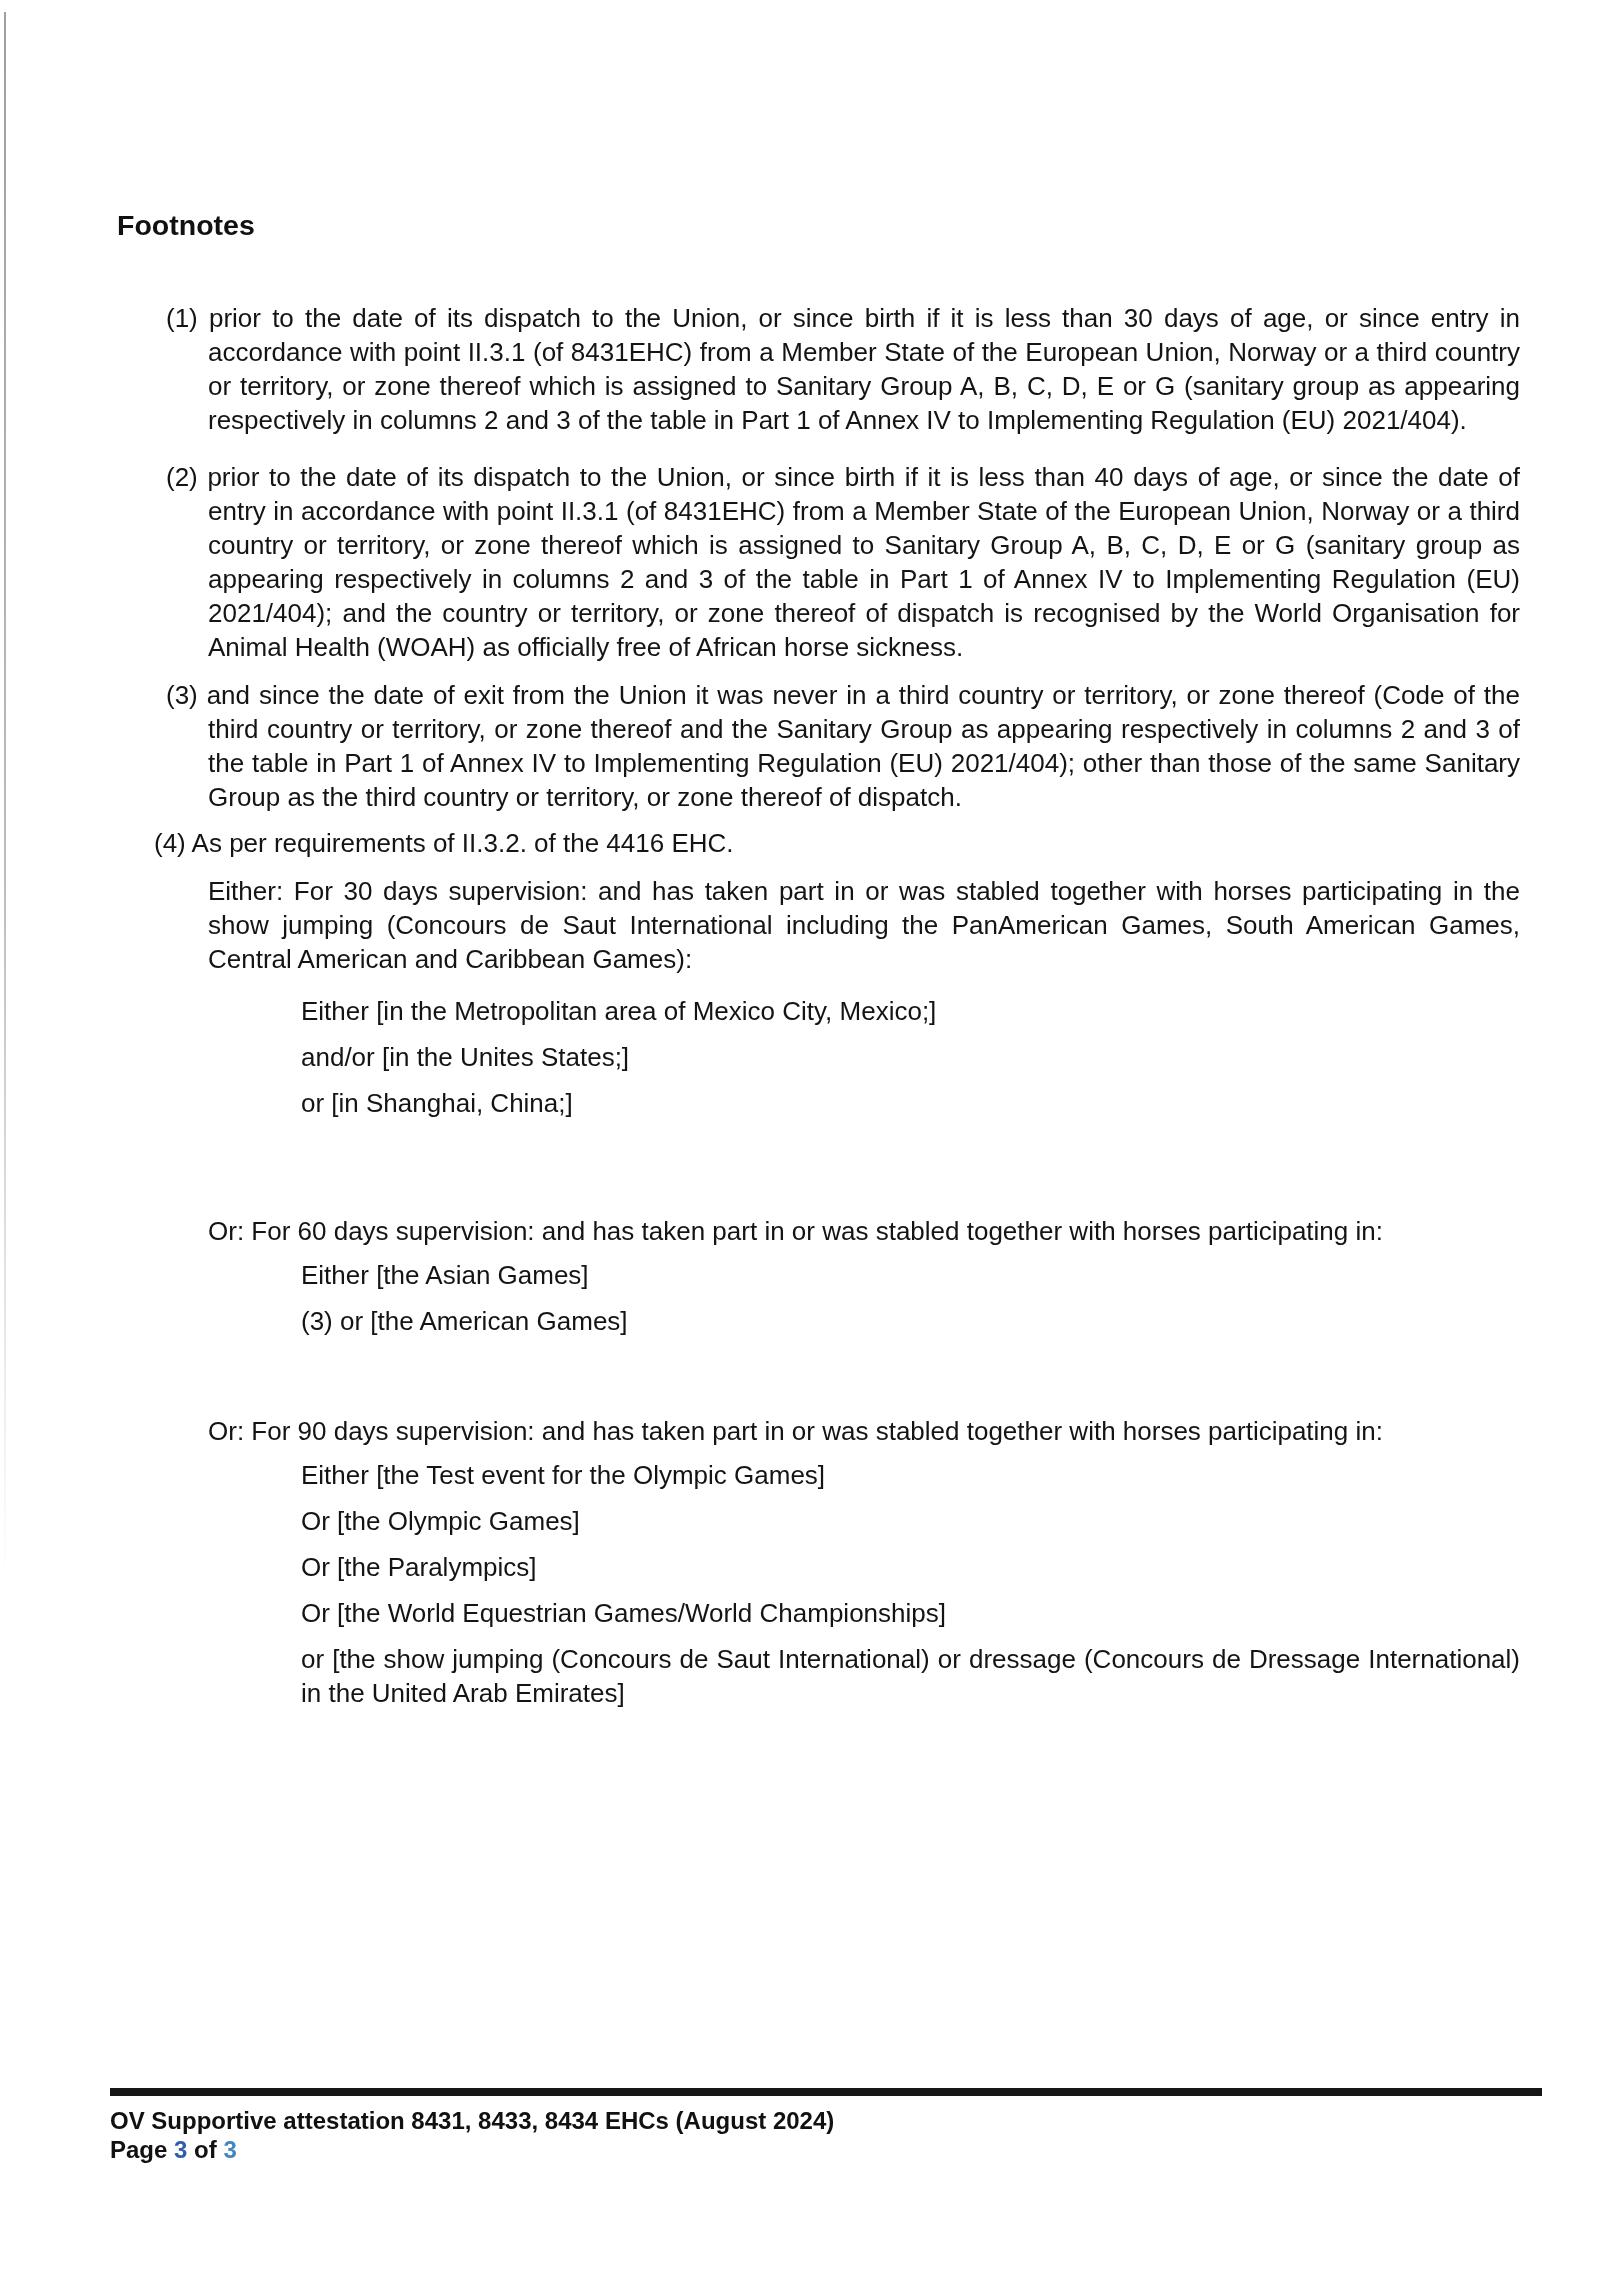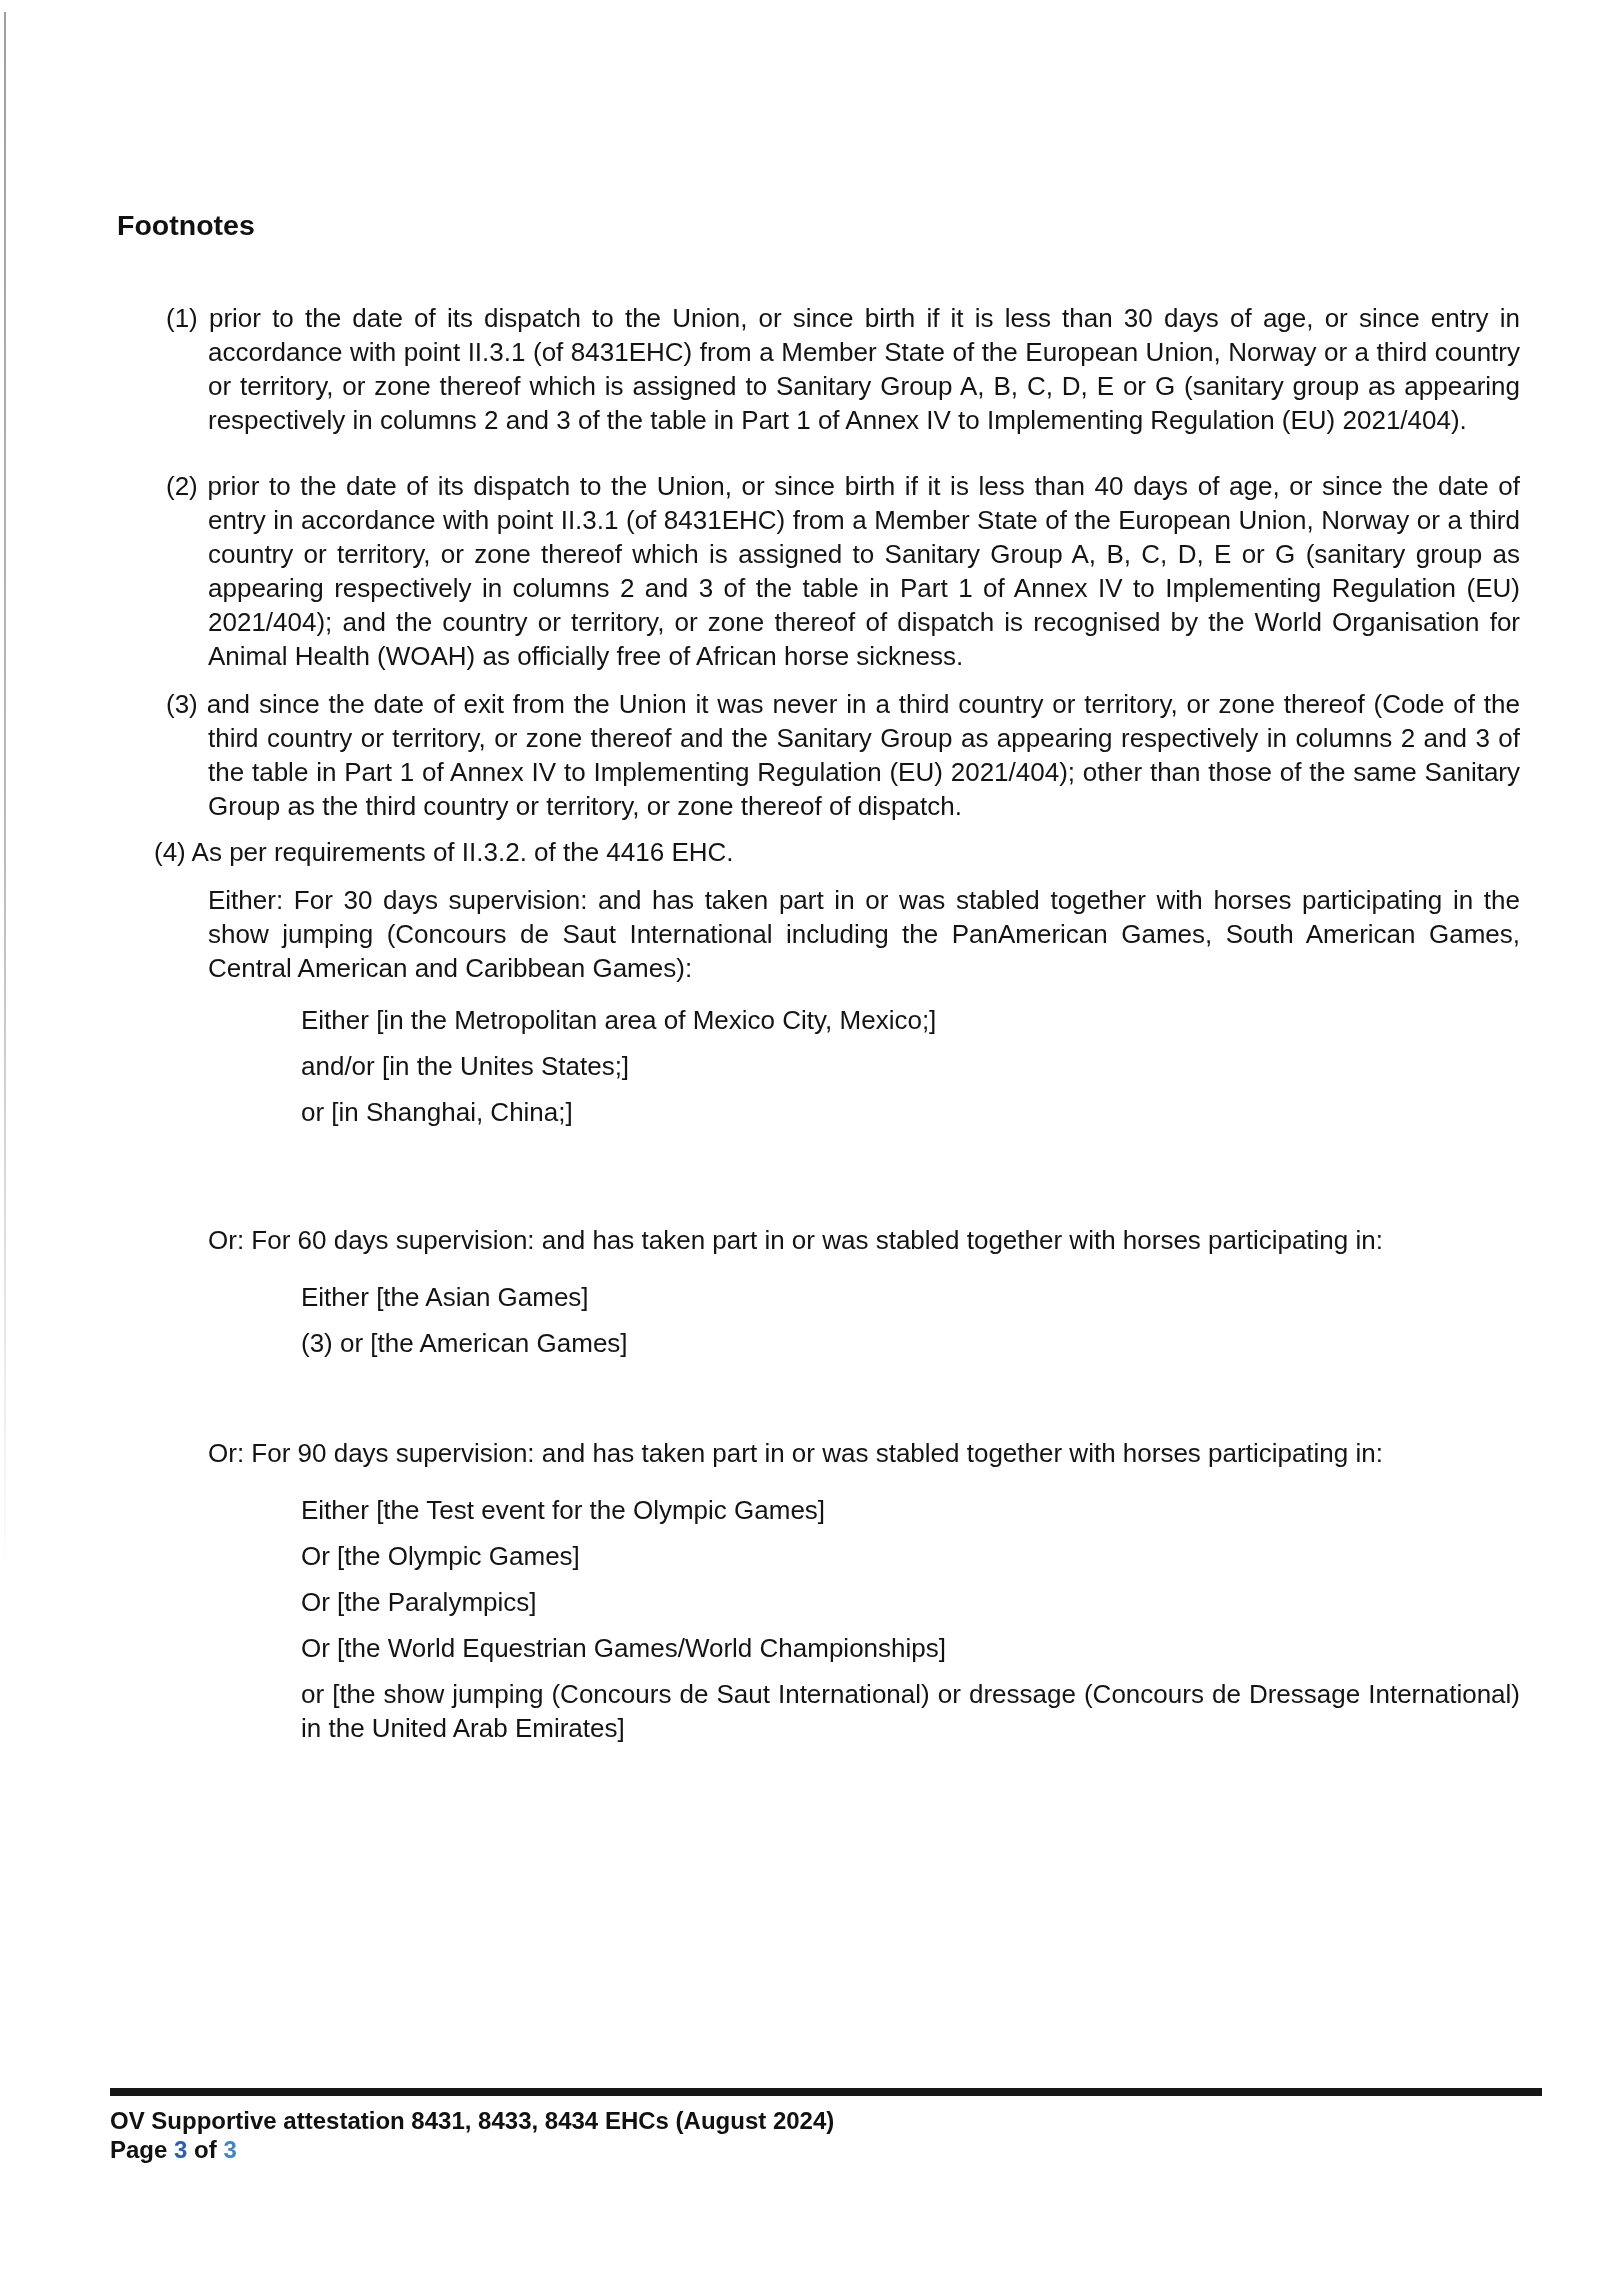--- a/index.html
+++ b/index.html
@@ -33,38 +33,38 @@
   }
   p { margin: 0; }
   .fn {
     margin-left: 166px;
     width: 1312px;
     padding-left: 42px;
     text-indent: -42px;
     text-align: justify;
   }
   .fn-1 { margin-top: 59px; }
-  .fn-2 { margin-top: 32px; }
+  .fn-2 { margin-top: 23px; }
   .fn-3 { margin-top: 13.8px; }
   .fn-4 { margin-top: 12px; margin-left: 154px; width: auto; padding-left: 0; text-indent: 0; text-align: left; }
   .sup-intro {
     margin-left: 208px;
     width: 1312px;
     text-align: justify;
   }
   .sup-intro.single { width: auto; text-align: left; }
   .blk-30 { margin-top: 13.8px; }
   .blk-60 { margin-top: 94px; }
   .blk-90 { margin-top: 76px; }
   .opt {
     margin-left: 301px;
     margin-top: 12px;
   }
   .opt-first { margin-top: 18.4px; }
-  .opt-60 { margin-top: 23px; }
+  .opt-60 { margin-top: 10px; }
   .opt-wide {
     width: 1219px;
     text-align: justify;
   }
   .footer {
     position: absolute;
     left: 110px;
     top: 2088px;
     width: 1432px;
     font-weight: 700;

